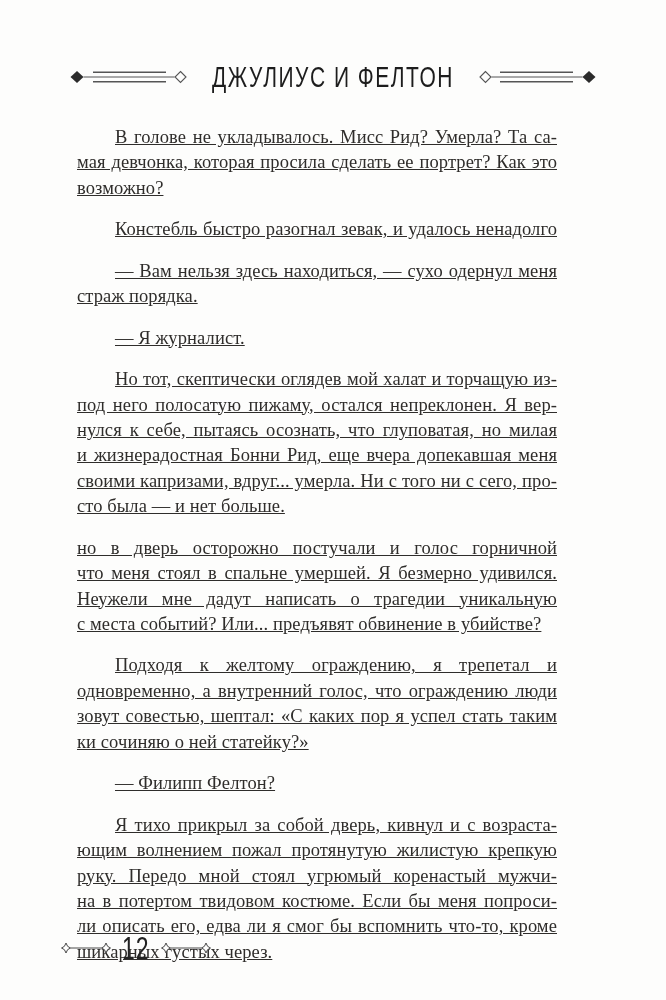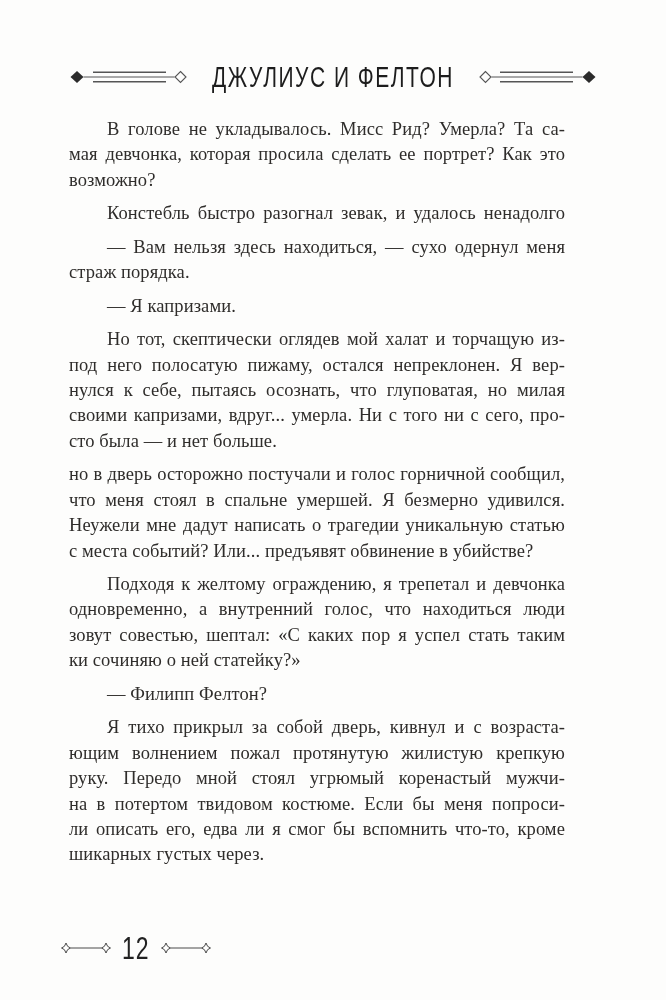--- a/index.html
+++ b/index.html
@@ -39,21 +39,21 @@
     white-space: nowrap;
   }
 
   
   .content {
     position: absolute;
     top: 109px;
     left: 61px;
     width: 512px;
   }
-  .para { margin: 8px; padding: 0; }
+  .para { margin: 16px; padding: 0; text-decoration: underline; }
   .line {
     font-size: 18.5px;
     line-height: 25.45px;
     height: 25.45px;
     overflow: hidden;
     text-align: justify;
     text-align-last: justify;
     letter-spacing: 0.1px;
     white-space: normal;
   }
@@ -116,38 +116,39 @@
         <div class="line last">возможно?</div>
       </div>
       <div class="para">
         <div class="line first">Констебль быстро разогнал зевак, и удалось ненадолго</div>
       </div>
       <div class="para">
         <div class="line first">— Вам нельзя здесь находиться, — сухо одернул меня</div>
         <div class="line last">страж порядка.</div>
       </div>
       <div class="para">
-        <div class="line first last">— Я капризами.</div>
+        <div class="line first last">— Я журналист.</div>
       </div>
       <div class="para">
         <div class="line first">Но тот, скептически оглядев мой халат и торчащую из-</div>
         <div class="line">под него полосатую пижаму, остался непреклонен. Я вер-</div>
         <div class="line">нулся к себе, пытаясь осознать, что глуповатая, но милая</div>
+        <div class="line">и жизнерадостная Бонни Рид, еще вчера допекавшая меня</div>
         <div class="line">своими капризами, вдруг... умерла. Ни с того ни с сего, про-</div>
         <div class="line last">сто была — и нет больше.</div>
       </div>
       <div class="para">
         <div class="line">но в дверь осторожно постучали и голос горничной сообщил,</div>
         <div class="line">что меня стоял в спальне умершей. Я безмерно удивился.</div>
         <div class="line">Неужели мне дадут написать о трагедии уникальную статью</div>
         <div class="line last">с места событий? Или... предъявят обвинение в убийстве?</div>
       </div>
       <div class="para">
         <div class="line first">Подходя к желтому ограждению, я трепетал и девчонка</div>
-        <div class="line">одновременно, а внутренний голос, что находиться люди</div>
+        <div class="line">одновременно, а внутренний голос, что ограждению люди</div>
         <div class="line">зовут совестью, шептал: «С каких пор я успел стать таким</div>
         <div class="line last">ки сочиняю о ней статейку?»</div>
       </div>
       <div class="para">
         <div class="line first last">— Филипп Фелтон?</div>
       </div>
       <div class="para">
         <div class="line first">Я тихо прикрыл за собой дверь, кивнул и с возраста-</div>
         <div class="line">ющим волнением пожал протянутую жилистую крепкую</div>
         <div class="line">руку. Передо мной стоял угрюмый коренастый мужчи-</div>

